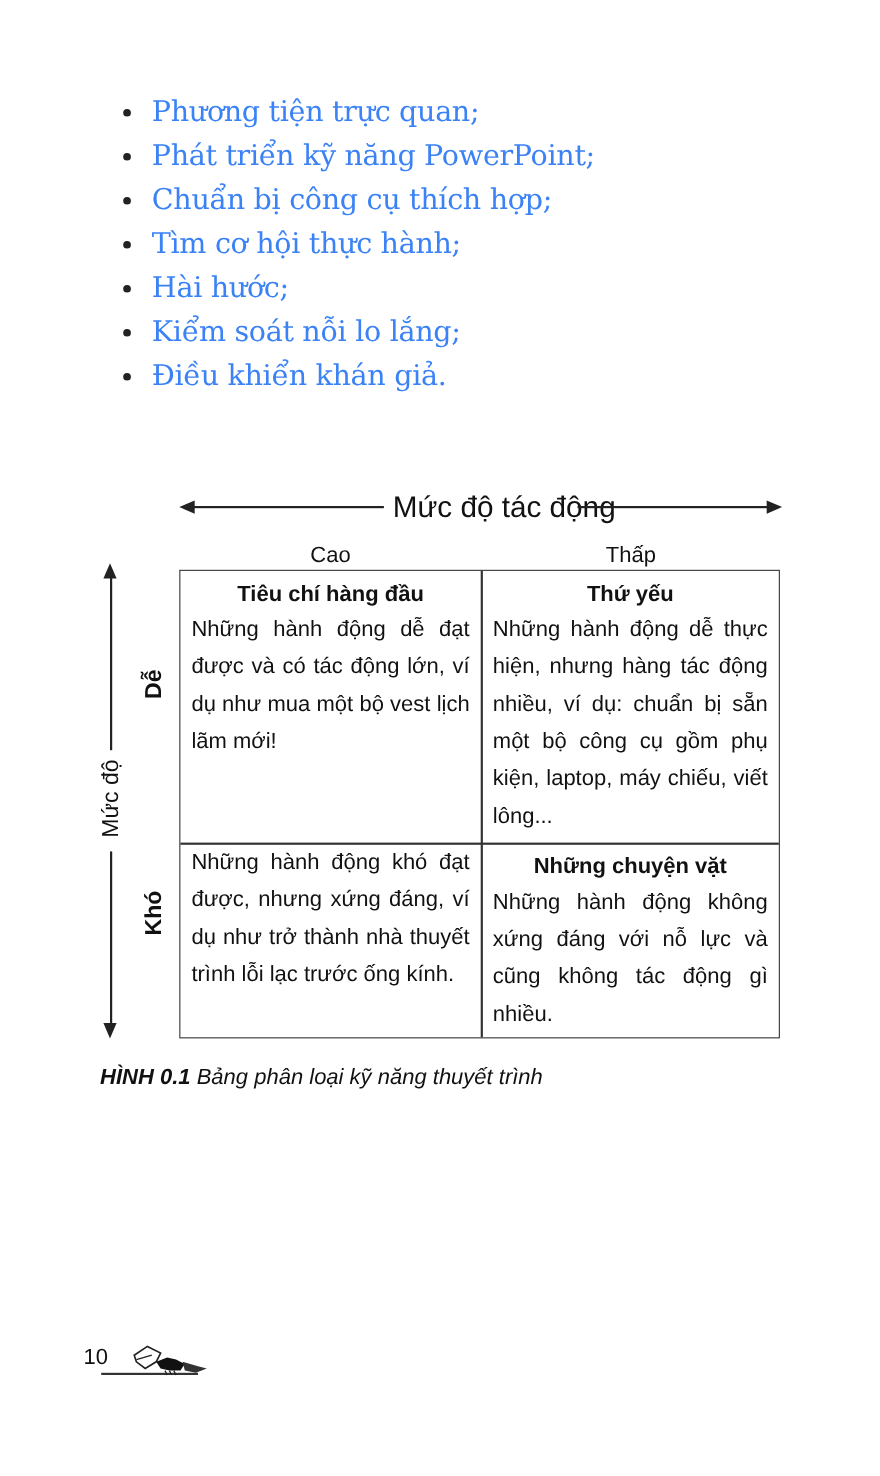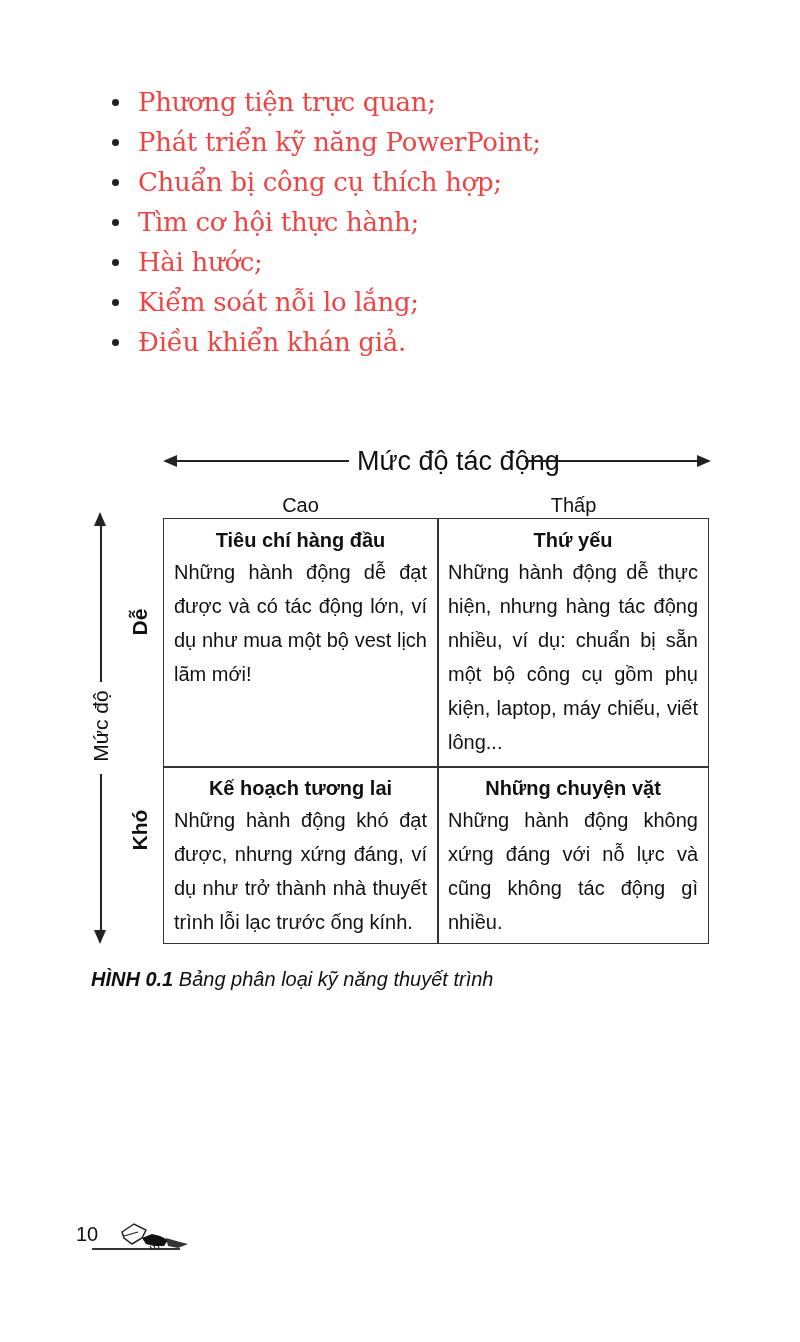--- a/index.html
+++ b/index.html
@@ -2,21 +2,21 @@
 <html><head>
 <meta charset="utf-8">
 <style>
   html, body { margin: 0; padding: 0; }
   body {
     width: 800px; height: 1342px; background: #ffffff; position: relative;
     overflow: hidden; color: #111;
   }
   .bullets {
     position: absolute; left: 112px; top: 82px; margin: 0; padding: 0; list-style: none;
-    font-family: "DejaVu Serif", serif; font-size: 26px; line-height: 40px; color: #ef4444;
+    font-family: "DejaVu Serif", serif; font-size: 26px; line-height: 40px; color: #3b82f6;
   }
   .bullets li { position: relative; padding-left: 26px; white-space: nowrap; letter-spacing: -0.3px; }
   .bullets li .dot {
     position: absolute; left: 0; top: 17px; width: 7px; height: 7px; border-radius: 50%; background: #222;
   }
   .sans { font-family: "Liberation Sans", sans-serif; }
   .h-axis {
     position: absolute; left: 163px; top: 446px; width: 548px; height: 30px;
   }
   .h-axis .line-l { position: absolute; left: 6px; top: 14px; width: 180px; height: 1.5px; background: #222; }
@@ -91,21 +91,20 @@
 
   <div class="cell" style="left:0;top:0;width:273px;height:247px;">
     <div class="title">Tiêu chí hàng đầu</div>
     <div class="body">Những hành động dễ đạt được và có tác động lớn, ví dụ như mua một bộ vest lịch lãm mới!</div>
   </div>
   <div class="cell" style="left:274px;top:0;width:270px;height:247px;">
     <div class="title">Thứ yếu</div>
     <div class="body">Những hành động dễ thực hiện, nhưng hàng tác động nhiều, ví dụ: chuẩn bị sẵn một bộ công cụ gồm phụ kiện, laptop, máy chiếu, viết lông...</div>
   </div>
   <div class="cell" style="left:0;top:248px;width:273px;height:176px;">
-    <div class="title">Kế hoạch tương lai</div>
     <div class="body">Những hành động khó đạt được, nhưng xứng đáng, ví dụ như trở thành nhà thuyết trình lỗi lạc trước ống kính.</div>
   </div>
   <div class="cell" style="left:274px;top:248px;width:270px;height:176px;">
     <div class="title">Những chuyện vặt</div>
     <div class="body">Những hành động không xứng đáng với nỗ lực và cũng không tác động gì nhiều.</div>
   </div>
 </div>
 
 <div class="caption sans">
   <b>HÌNH 0.1</b>

